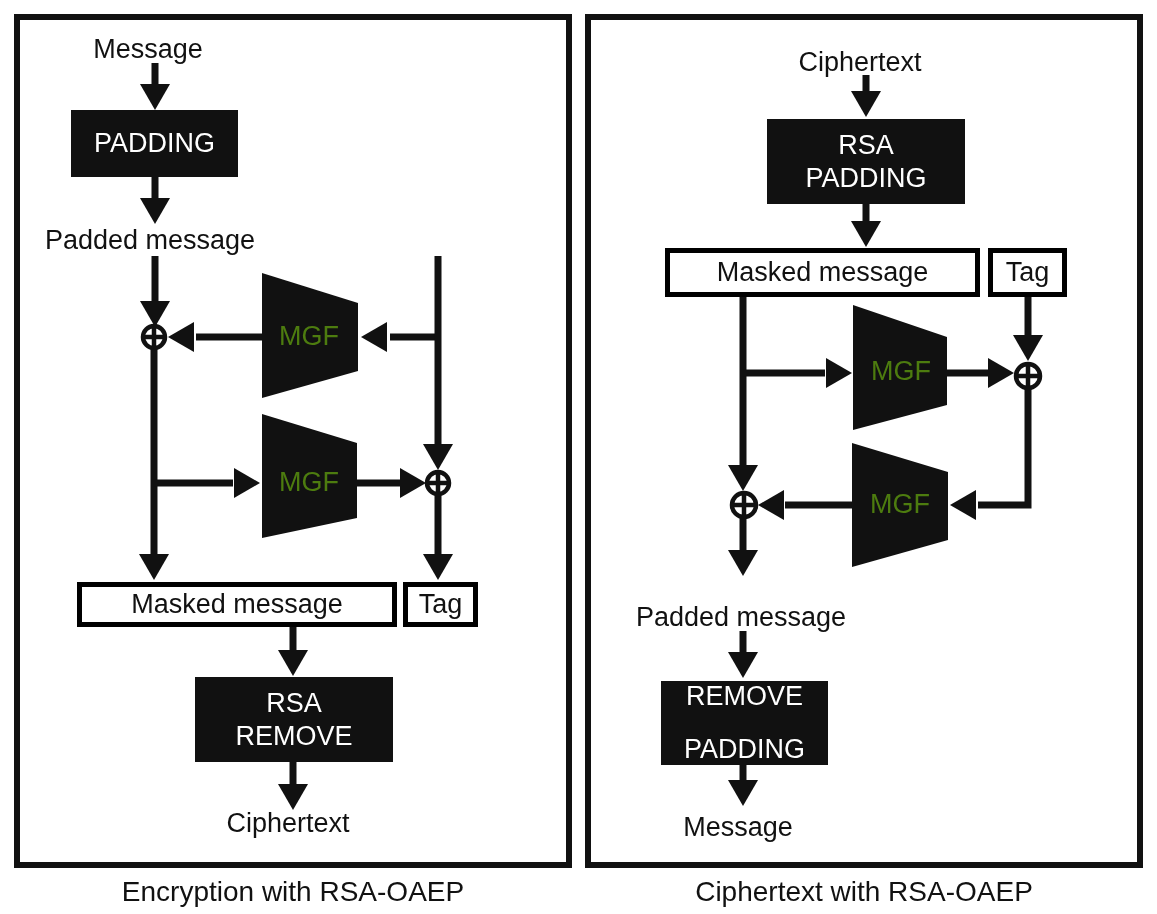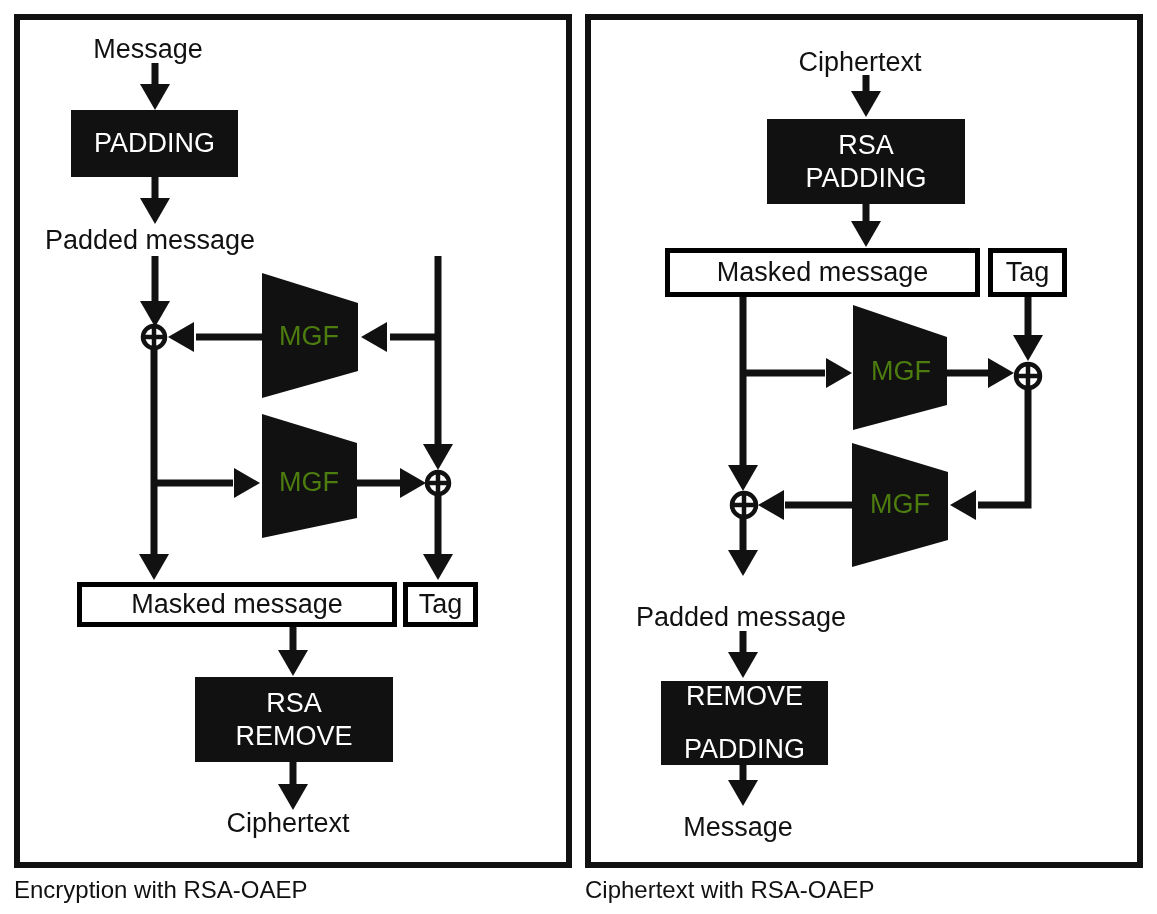--- a/index.html
+++ b/index.html
@@ -26,22 +26,22 @@
   .white-box{
     position:absolute;background:#ffffff;border:5px solid #000000;
     display:flex;align-items:center;justify-content:center;
     font-size:27px;box-sizing:border-box;color:#111111;
   }
   .mgf-label{
     position:absolute;transform:translate(-50%,-50%);
     color:#4d7c0f;font-size:27px;white-space:nowrap;
   }
   .caption{
-    position:absolute;top:876px;width:558px;text-align:left;
-    font-size:24px;color:#111111;
+    position:absolute;top:876px;width:558px;text-align:center;
+    font-size:28px;color:#111111;
   }
   .cap-enc{left:14px;}
   .cap-dec{left:585px;}
 </style>
 </head>
 <body>
 
 <div id="stage">
 
   <div class="panel" id="panel-enc"></div>

